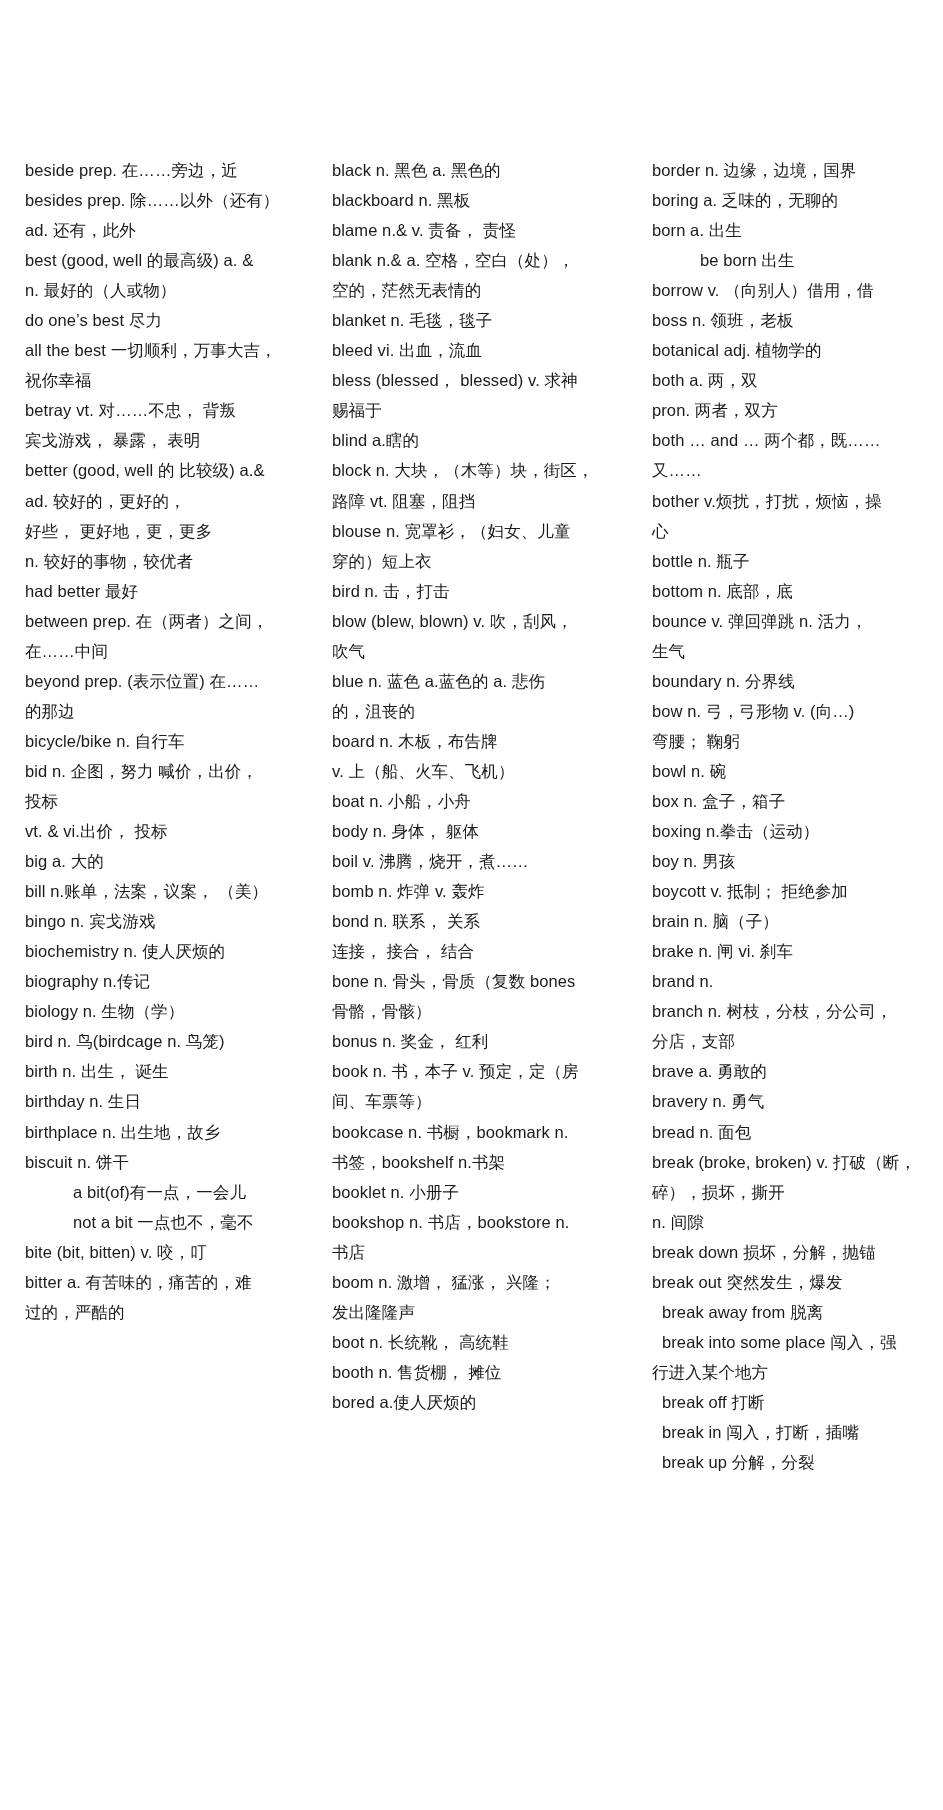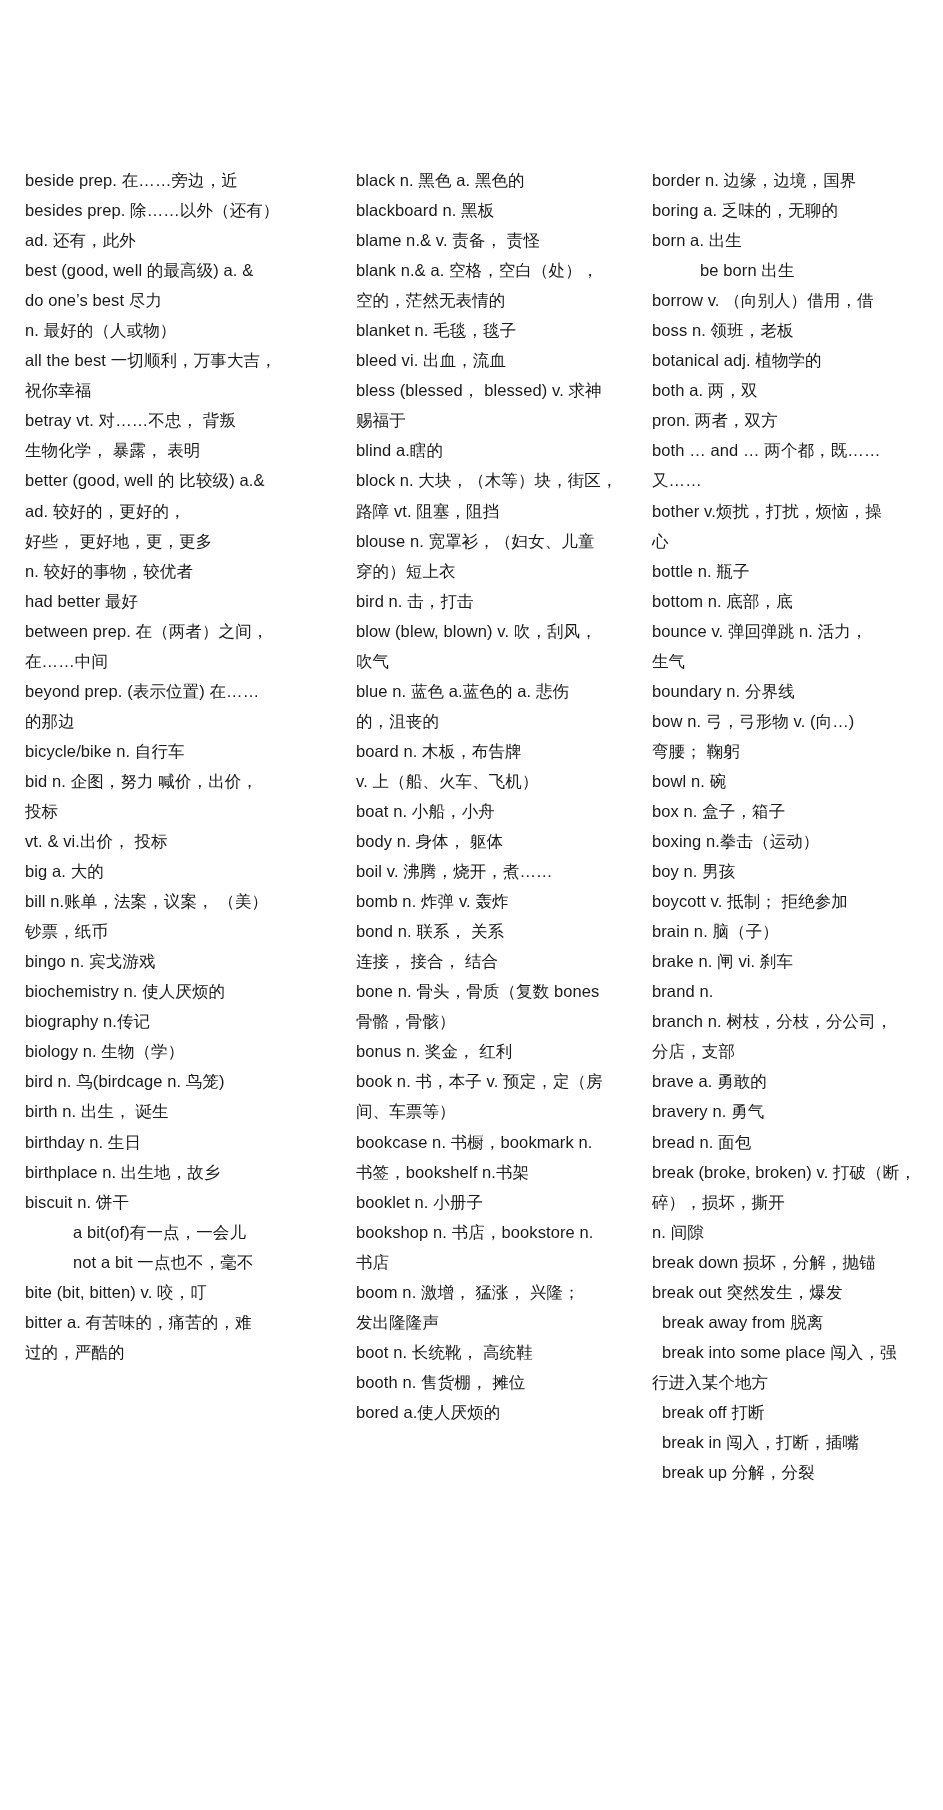--- a/index.html
+++ b/index.html
@@ -1,66 +1,65 @@
 <!DOCTYPE html>
 <html><head>
 <meta charset="utf-8">
 <style>
   html, body { margin: 0; padding: 0; background: #ffffff; }
   body {
     width: 943px; height: 1810px; position: relative; overflow: hidden;
     font-family: "Liberation Sans", "DejaVu Sans", sans-serif;
     color: #1a1a1a;
   }
-  .page { position: absolute; left: 0; top: 0; width: 943px; height: 1418px; margin-top: 10px; }
+  .page { position: absolute; left: 0; top: 0; width: 943px; height: 1418px; }
   .col {
     position: absolute; top: 155px; width: 300px;
   }
   .col.c1 { left: 25px; }
-  .col.c2 { left: 356px; }
+  .col.c2 { left: 332px; }
   .col.c3 { left: 652px; }
   .line {
     height: 30.06px; line-height: 30px;
     font-size: 16.5px; white-space: nowrap;
     letter-spacing: 0.1px;
   }
   .line.indent { padding-left: 48px; }
   .line.indent-sm { padding-left: 10px; }
 </style>
 </head>
 <body>
 
 <div class="page">
   <div class="col c1">
       <div class="line">beside prep.  在……旁边，近</div>
       <div class="line">besides prep.  除……以外（还有）</div>
       <div class="line">ad.  还有，此外</div>
       <div class="line">best (good, well 的最高级) a. &amp;</div>
+      <div class="line">n.  最好的（人或物）</div>
       <div class="line">do one’s best  尽力</div>
-      <div class="line">n.  最好的（人或物）</div>
       <div class="line">all the best  一切顺利，万事大吉，</div>
       <div class="line">祝你幸福</div>
       <div class="line">betray vt.  对……不忠，   背叛</div>
-      <div class="line">生物化学，   暴露，   表明</div>
+      <div class="line">宾戈游戏，   暴露，   表明</div>
       <div class="line">better (good, well 的  比较级) a.&amp;</div>
       <div class="line">ad.  较好的，更好的，</div>
       <div class="line">好些，   更好地，更，更多</div>
       <div class="line">n.  较好的事物，较优者</div>
       <div class="line">had better  最好</div>
       <div class="line">between prep.  在（两者）之间，</div>
       <div class="line">在……中间</div>
       <div class="line">beyond prep. (表示位置)  在……</div>
       <div class="line">的那边</div>
       <div class="line">bicycle/bike n.  自行车</div>
       <div class="line">bid n.  企图，努力  喊价，出价，</div>
       <div class="line">投标</div>
       <div class="line">vt. &amp; vi.出价，   投标</div>
       <div class="line">big a.  大的</div>
       <div class="line">bill n.账单，法案，议案，   （美）</div>
-      <div class="line">钞票，纸币</div>
       <div class="line">bingo n.  宾戈游戏</div>
       <div class="line">biochemistry n.  使人厌烦的</div>
       <div class="line">biography n.传记</div>
       <div class="line">biology n.  生物（学）</div>
       <div class="line">bird n.  鸟(birdcage n.  鸟笼)</div>
       <div class="line">birth n.  出生，   诞生</div>
       <div class="line">birthday n.  生日</div>
       <div class="line">birthplace n.  出生地，故乡</div>
       <div class="line">biscuit n.  饼干</div>
       <div class="line indent">a bit(of)有一点，一会儿</div>

